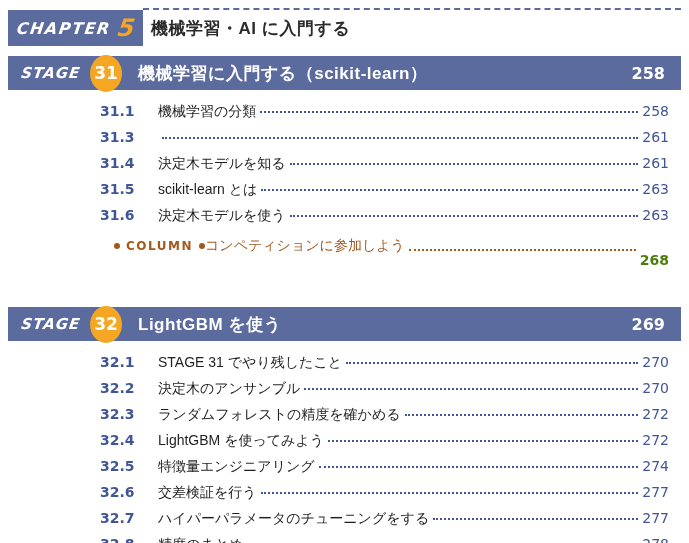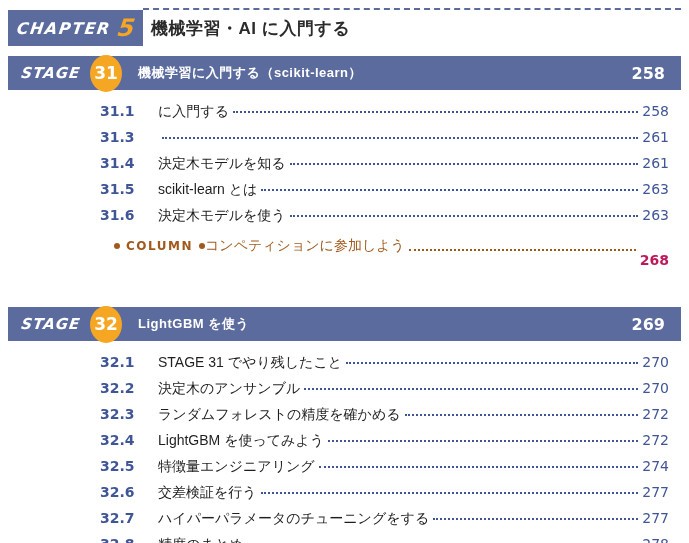--- a/index.html
+++ b/index.html
@@ -103,21 +103,21 @@
     font-family: "DejaVu Sans", sans-serif;
     font-weight: bold;
     font-size: 17px;
     margin-left: -4px;
     flex: 0 0 auto;
   }
   .stage-title {
     flex: 1;
     padding-left: 16px;
     color: #ffffff;
-    font-size: 13px;
+    font-size: 17px;
     font-weight: bold;
     letter-spacing: 0.5px;
   }
   .stage-page {
     color: #ffffff;
     font-size: 16px;
     font-weight: bold;
     padding-right: 16px;
     font-family: "DejaVu Sans", sans-serif;
   }
@@ -198,21 +198,21 @@
   }
   .column-dots {
     flex: 1 1 auto;
     margin: 0 4px;
     position: relative;
     top: 4px;
     border-bottom: 2px dotted #a15a1e;
     min-width: 10px;
   }
   .column-page {
-    color: #be185d;
+    color: #4d7c0f;
     font-size: 14px;
     font-weight: bold;
     font-family: "DejaVu Sans", sans-serif;
     flex: 0 0 auto;
     margin-top: 27px;
   }
 </style>
 </head>
 <body>
 
@@ -232,21 +232,21 @@
     <div class="stage-bar">
       <span class="stage-word">STAGE</span>
       <span class="stage-badge">31</span>
       <span class="stage-title">機械学習に入門する（scikit-learn）</span>
       <span class="stage-page">258</span>
     </div>
     <div class="toc">
 
       <div class="toc-row">
         <span class="toc-num">31.1</span>
-        <span class="toc-label">に入門する</span>
+        <span class="toc-label">機械学習の分類</span>
         <span class="toc-dots"></span>
         <span class="toc-page">258</span>
       </div>
 
 
       <div class="toc-row">
         <span class="toc-num">31.3</span>
         <span class="toc-dots"></span>
         <span class="toc-page">261</span>
       </div>

